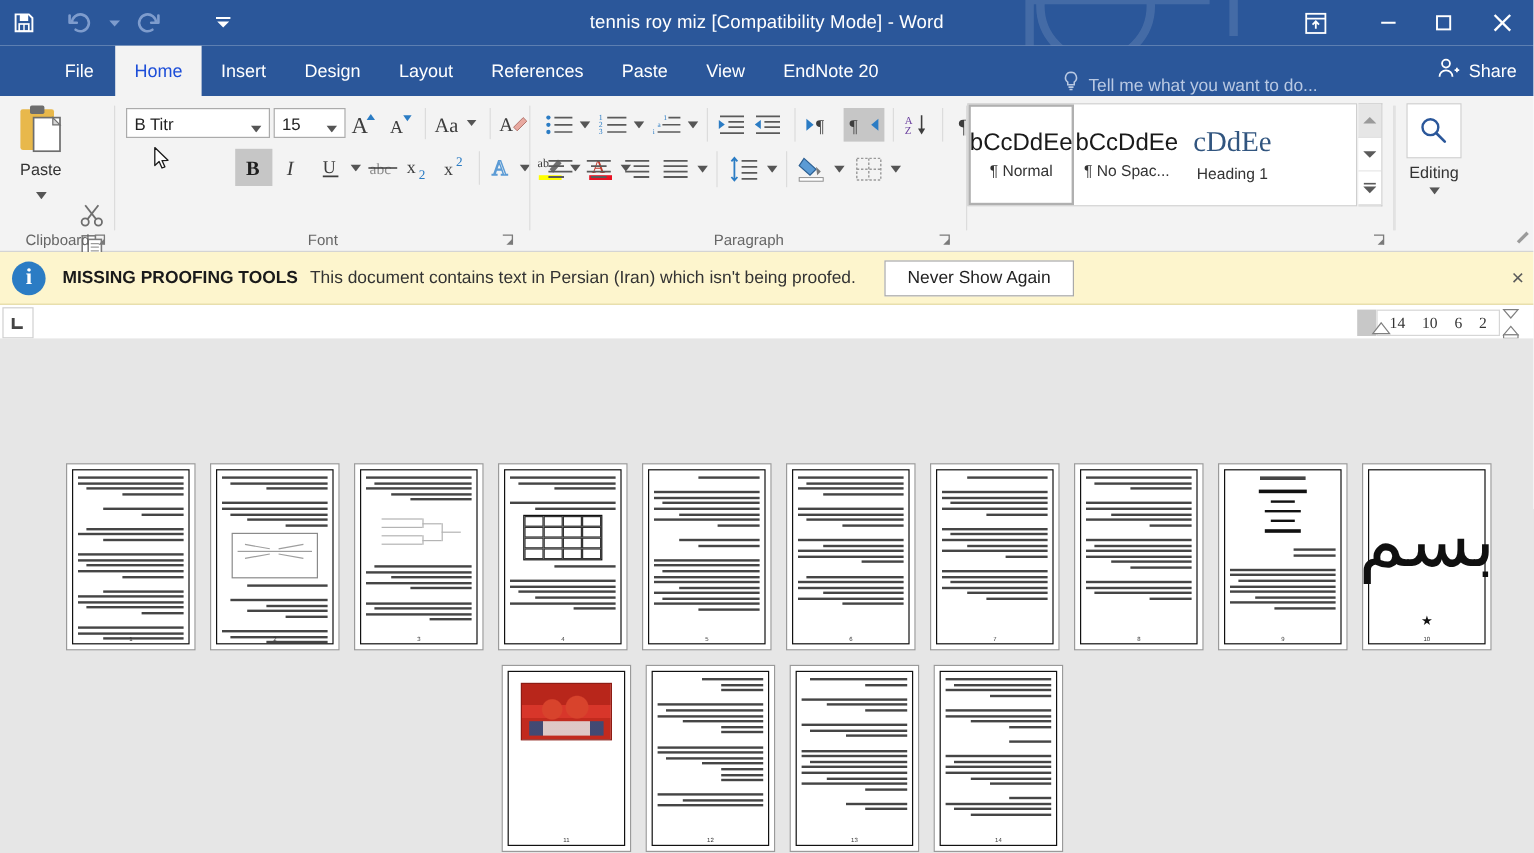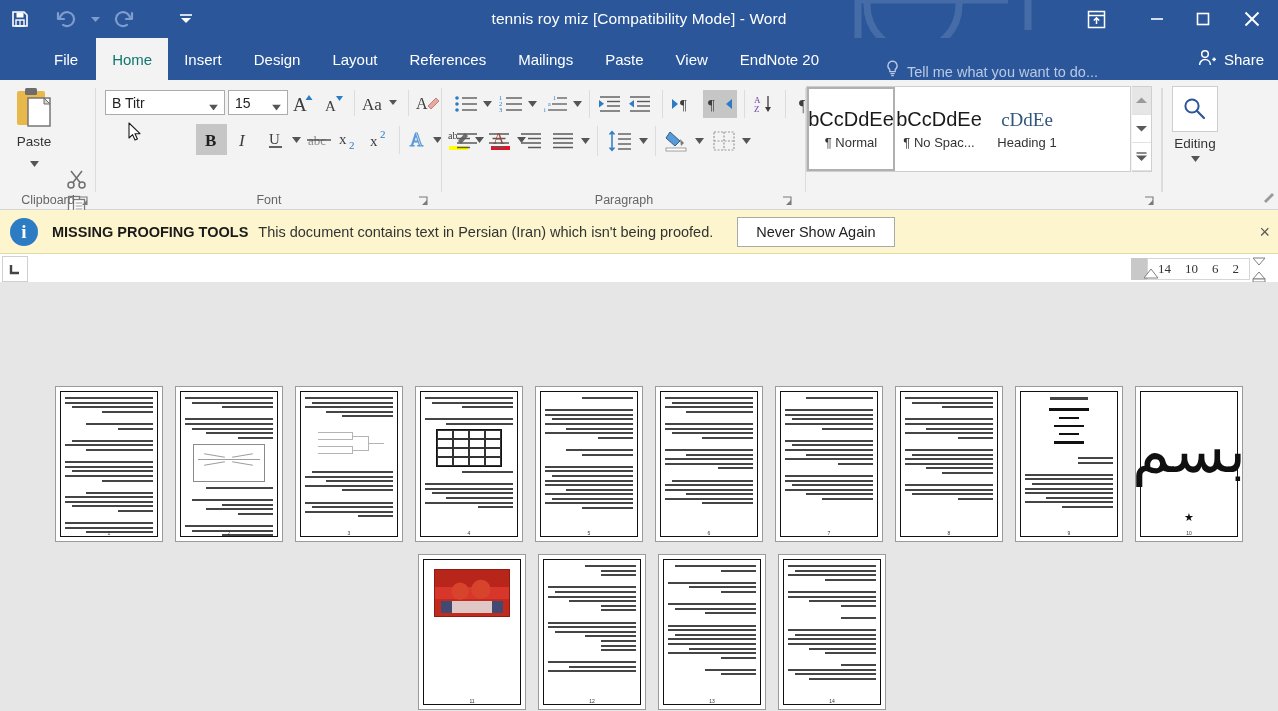--- a/index.html
+++ b/index.html
@@ -47,21 +47,21 @@
   .tabstrip {
     position: absolute; left: 0; top: 38px; width: 1278px; height: 42px;
     background: #2b579a; overflow: hidden;
   }
   .tabs { position: absolute; left: 0; top: 0; height: 42px; display: flex; align-items: stretch; padding-left: 36px; }
   .tab {
     display: flex; align-items: center; padding: 0 16px;
     color: #ffffff; font-size: 15px; white-space: nowrap;
   }
   .tab.file { padding: 0 18px; }
-  .tab.active { background: #f3f3f3; color: #0f766e; }
+  .tab.active { background: #f3f3f3; color: #1d4ed8; }
   .tellme {
     position: absolute; right: 180px; top: 0; height: 42px;
     display: flex; align-items: flex-end; gap: 7px;
     color: #b9c9e3; font-size: 14.5px; white-space: nowrap;
   }
   .share {
     position: absolute; right: 14px; top: 0; height: 42px;
     display: flex; align-items: center; gap: 7px;
     color: #ffffff; font-size: 15px;
   }
@@ -117,21 +117,21 @@
   .styles-gal {
     position: absolute; left: 0; top: 6px; width: 325px; height: 86px;
     background: #fff; border: 1px solid #cfcfcf; display: flex;
   }
   .style-item {
     width: 88px; height: 84px; display: flex; flex-direction: column;
     align-items: center; justify-content: center; gap: 4px;
   }
   .style-item.sel { border: 2px solid #b0b0b0; background:#fff; }
   .style-prev { font-size: 20px; color: #1a1a1a; }
-  .style-prev.h1 { font-family: "Liberation Serif", serif; color: #31557f; font-size: 19px; }
+  .style-prev.h1 { font-family: "Liberation Serif", serif; color: #31557f; font-size: 24px; }
   .style-name { font-size: 13px; color: #333; white-space: nowrap; }
   .styles-scroll {
     position: absolute; left: 326px; top: 6px; width: 20px; height: 86px;
     display: flex; flex-direction: column; border: 1px solid #cfcfcf; border-left: none;
   }
   .ss-btn {
     flex: 1; display: flex; align-items: center; justify-content: center;
     background: #fff; border-bottom: 1px solid #e2e2e2; color: #5a5a5a;
   }
   .ss-btn.first { background: #e6e6e6; }
@@ -346,21 +346,20 @@
 </div>
 
 <div class="tabstrip">
   <div class="tabs">
     <div class="tab file">File</div>
     <div class="tab active">Home</div>
     <div class="tab">Insert</div>
     <div class="tab">Design</div>
     <div class="tab">Layout</div>
     <div class="tab">References</div>
-    <div class="tab">Mailings</div>
     <div class="tab">Paste</div>
     <div class="tab">View</div>
     <div class="tab">EndNote 20</div>
   </div>
 
   <div class="tellme">
     <span>
       <svg width="15" height="17" viewBox="0 0 15 17">
           <path d="M7.5 1.2a4.6 4.6 0 0 0-2.7 8.3v2.1h5.4V9.5A4.6 4.6 0 0 0 7.5 1.2z" fill="none" stroke="#b9c9e3" stroke-width="1.3"></path>
           <line x1="5.4" y1="13.6" x2="9.6" y2="13.6" stroke="#b9c9e3" stroke-width="1.3"></line>

